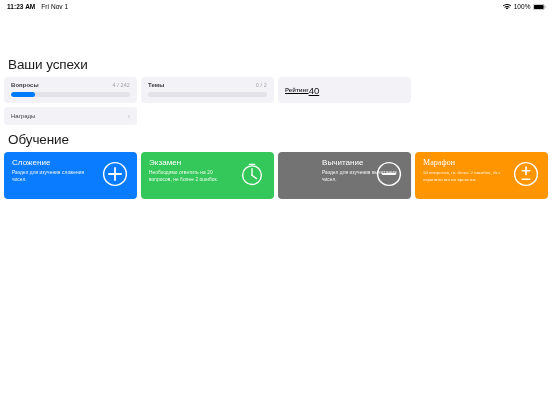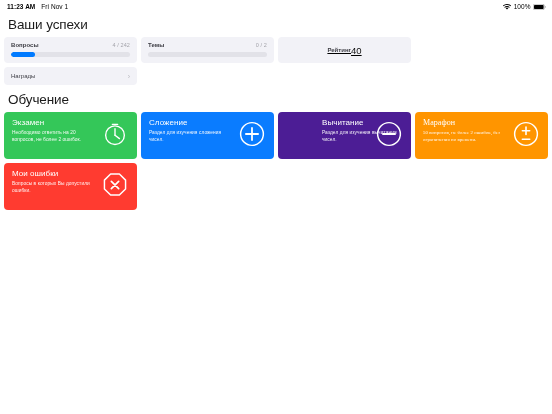--- a/index.html
+++ b/index.html
@@ -27,21 +27,21 @@
   .status-left { display: flex; align-items: center; gap: 6px; }
   .status-right { display: flex; align-items: center; gap: 2.5px; }
   .status-time { font-weight: 600; }
   .status-date { font-weight: 400; }
 
   .wifi-icon { display: block; }
   .battery-pct { font-weight: 400; font-size: 6.5px; }
   .battery-icon { display: flex; align-items: center; }
 
   
-  .page { padding: 0 4px; }
+  .page { padding: 0 4px; margin-top: 40px; }
 
   .section-title {
     font-size: 13.5px;
     font-weight: 400;
     color: #1a1a1a;
     letter-spacing: -0.1px;
     padding: 4px 0 5px 4px;
   }
   .section-title.learning { padding-top: 7px; }
 
@@ -50,21 +50,21 @@
 
   .stat-card {
     background: #f2f2f7;
     border-radius: 4px;
     height: 26px;
     padding: 5px 7px 0 7px;
     position: relative;
   }
   .stat-card.questions { width: 133px; }
   .stat-card.topics    { width: 133px; }
-  .stat-card.rating    { width: 133px; display: flex; align-items: center; justify-content: center; padding-top: 0; text-decoration: underline; }
+  .stat-card.rating    { width: 133px; display: flex; align-items: center; justify-content: flex-start; padding-top: 0; text-decoration: underline; }
 
   .stat-head {
     display: flex;
     align-items: baseline;
     justify-content: space-between;
   }
   .stat-label {
     font-size: 6px;
     font-weight: 700;
     color: #3c3c43;
@@ -228,45 +228,45 @@
 
   <div class="awards-row">
     <span class="awards-label">Награды</span>
     <span class="chevron">›</span>
   </div>
 
   <div class="section-title learning">Обучение</div>
 
   <div class="tiles-row">
 
+    <div class="tile addition" style="background: rgb(10, 124, 255);">
+      <div class="tile-title">Сложение</div>
+      <div class="tile-desc">Раздел для изучения сложения чисел.</div>
+      <span class="tile-icon">
+        <svg width="26" height="26" viewBox="0 0 32 32">
+          <circle cx="16" cy="16" r="14" fill="none" stroke="#fff" stroke-width="1.8"></circle>
+          <path d="M16 8.5v15M8.5 16h15" stroke="#fff" stroke-width="2.2" stroke-linecap="round"></path>
+        </svg>
+      </span>
+    </div>
+
     <div class="tile exam" style="background: rgb(52, 199, 89);">
       <div class="tile-title">Экзамен</div>
       <div class="tile-desc">Необходимо ответить на 20 вопросов, не более 2 ошибок.</div>
       <span class="tile-icon">
         <svg width="26" height="26" viewBox="0 0 32 32">
           <circle cx="16" cy="17.5" r="11.5" fill="none" stroke="#fff" stroke-width="1.7"></circle>
           <path d="M16 17.5V9.5" fill="none" stroke="#fff" stroke-width="1.7" stroke-linecap="round"></path>
           <path d="M16 17.5l5.5 4.2" fill="none" stroke="#fff" stroke-width="1.7" stroke-linecap="round"></path>
           <path d="M12.8 4.2h6.4" fill="none" stroke="#fff" stroke-width="1.7" stroke-linecap="round"></path>
         </svg>
       </span>
     </div>
 
-    <div class="tile addition" style="background: rgb(10, 124, 255);">
-      <div class="tile-title">Сложение</div>
-      <div class="tile-desc">Раздел для изучения сложения чисел.</div>
-      <span class="tile-icon">
-        <svg width="26" height="26" viewBox="0 0 32 32">
-          <circle cx="16" cy="16" r="14" fill="none" stroke="#fff" stroke-width="1.8"></circle>
-          <path d="M16 8.5v15M8.5 16h15" stroke="#fff" stroke-width="2.2" stroke-linecap="round"></path>
-        </svg>
-      </span>
-    </div>
-
-    <div class="tile subtraction" style="background: #4c1d95; padding-left: 44px;">
+    <div class="tile subtraction" style="background: #737373; padding-left: 44px;">
       <div class="tile-title">Вычитание</div>
       <div class="tile-desc">Раздел для изучения вычитания чисел.</div>
       <span class="tile-icon">
         <svg width="26" height="26" viewBox="0 0 32 32">
           <circle cx="16" cy="16" r="14" fill="none" stroke="#fff" stroke-width="1.8"></circle>
           <path d="M8.5 16h15" stroke="#fff" stroke-width="2.2" stroke-linecap="round"></path>
         </svg>
       </span>
     </div>
 
@@ -277,28 +277,14 @@
         <svg width="26" height="26" viewBox="0 0 32 32">
           <circle cx="16" cy="16" r="14" fill="none" stroke="#fff" stroke-width="1.8"></circle>
           <path d="M16 7.5v9M11.5 12h9" stroke="#fff" stroke-width="2" stroke-linecap="round"></path>
           <path d="M11.5 22.5h9" stroke="#fff" stroke-width="2" stroke-linecap="round"></path>
         </svg>
       </span>
     </div>
 
   </div>
 
-  <div class="tiles-row">
-
-    <div class="tile mistakes" style="background: rgb(255, 59, 48);">
-      <div class="tile-title">Мои ошибки</div>
-      <div class="tile-desc">Вопросы в которых Вы допустили ошибки.</div>
-      <span class="tile-icon">
-        <svg width="26" height="26" viewBox="0 0 32 32">
-          <path d="M10.6 2.4h10.8l7.6 7.6v10.8l-7.6 7.6H10.6L3 20.8V10L10.6 2.4z" fill="none" stroke="#fff" stroke-width="1.8" stroke-linejoin="round"></path>
-          <path d="M11.5 11.5l9 9M20.5 11.5l-9 9" stroke="#fff" stroke-width="2.1" stroke-linecap="round"></path>
-        </svg>
-      </span>
-    </div>
-
-  </div>
 
 </div>
 
 </body></html>

